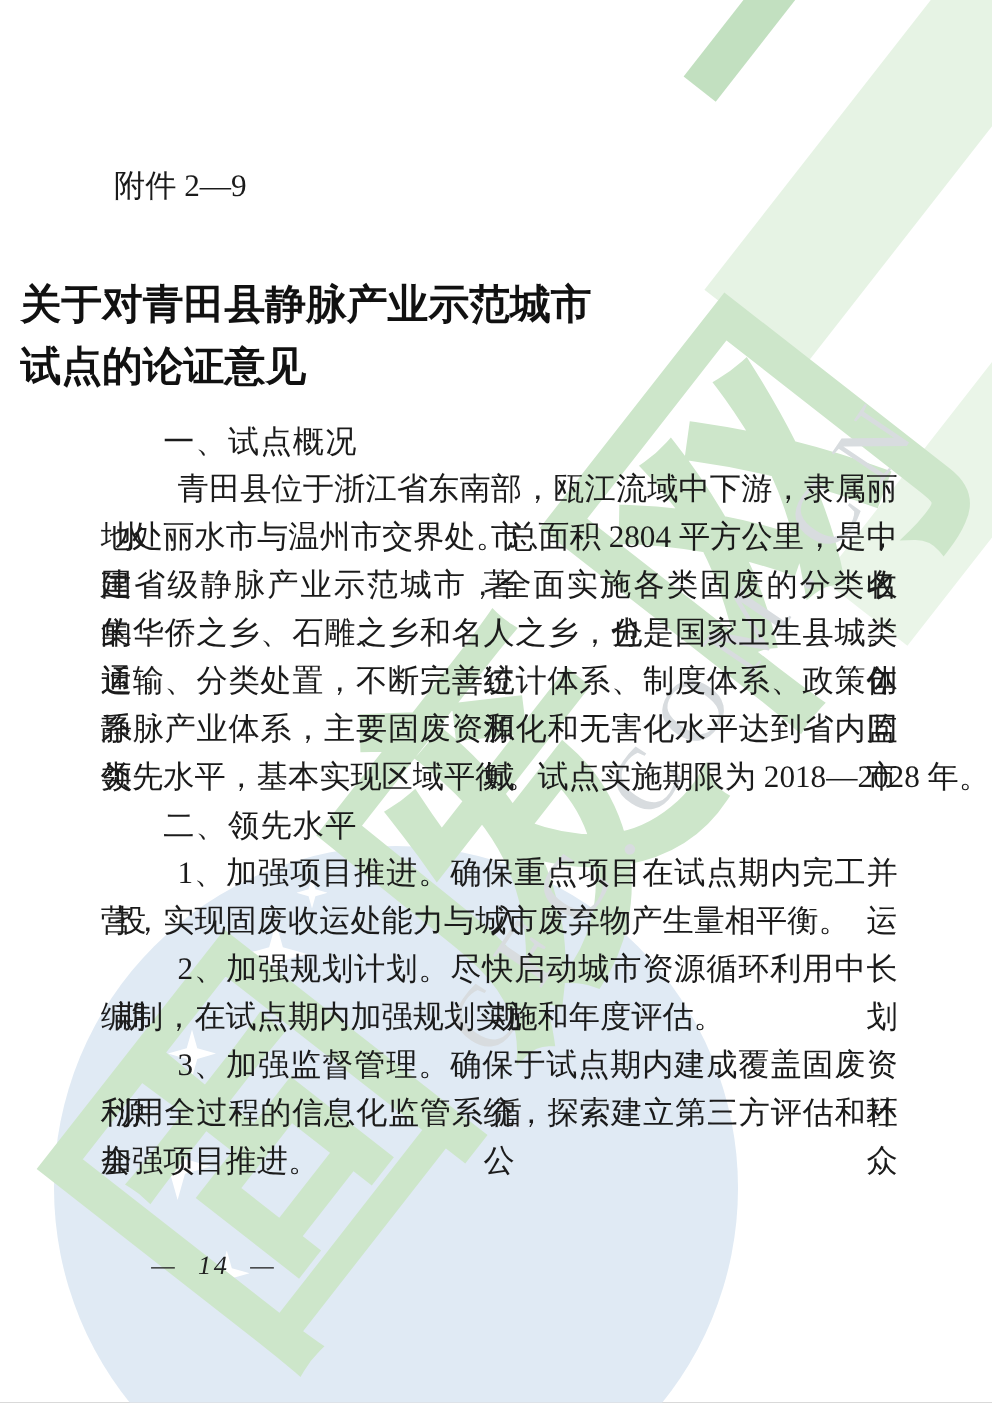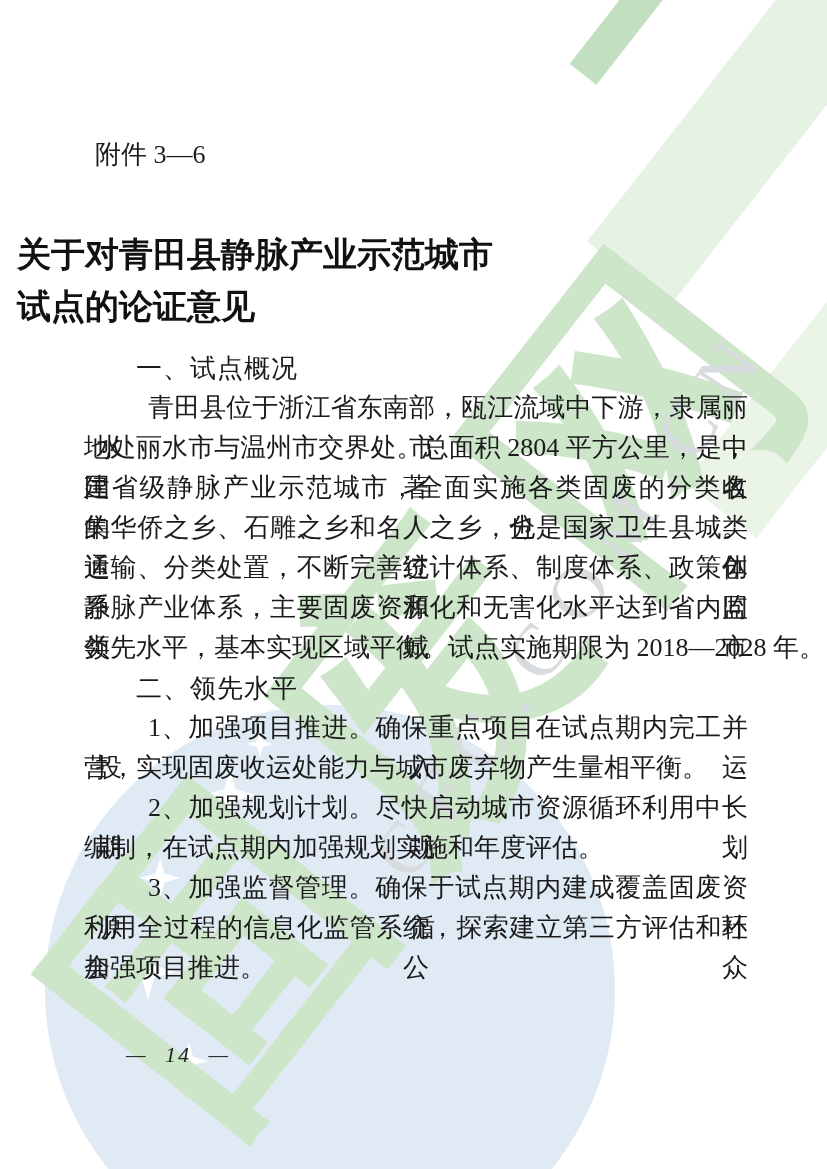--- a/index.html
+++ b/index.html
@@ -113,21 +113,21 @@
     <div class="wm-star star2"></div>
     <div class="wm-star star3"></div>
     <div class="wm-star star4"></div>
     <div class="wm-star star5"></div>
     <div class="wm-logo">固废网</div>
     <div class="wm-url">CFC.COM.CN</div>
   </div>
 
   <div class="content">
 
-    <div class="attachment">附件 3—6</div>
+    <div class="attachment">附件 2—9</div>
 
     <h1 class="title">
       <div>关于对青田县静脉产业示范城市</div>
       <div>试点的论证意见</div>
     </h1>
 
     <div class="body-text">
 
       <div class="heading">一、试点概况</div>
 

